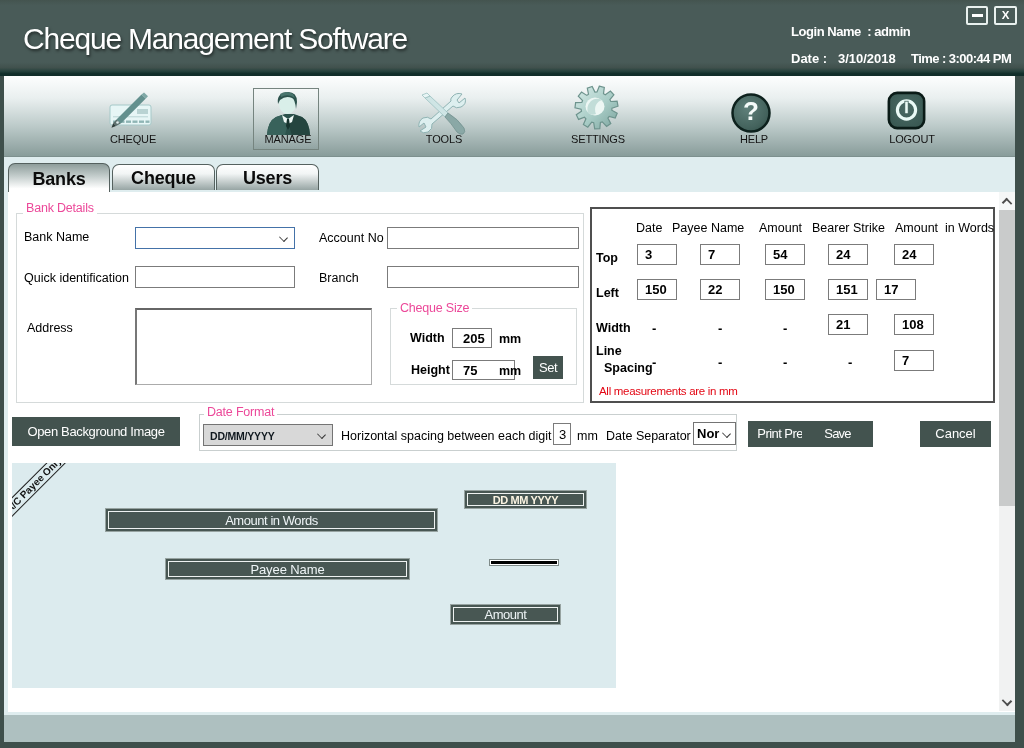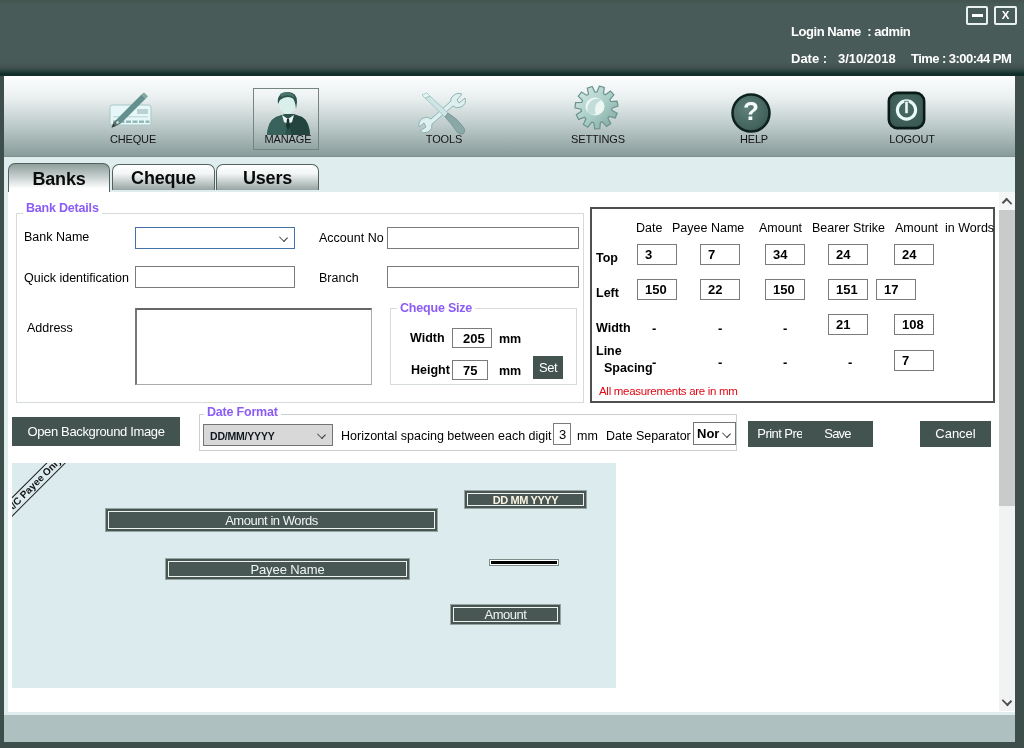--- a/index.html
+++ b/index.html
@@ -34,21 +34,21 @@
   .tab.inactive { background:linear-gradient(to bottom, #ffffff 0%, #f2f5f5 35%, #97a5a4 100%); }
   #tab-banks { left:4px; top:6px; width:102px; height:29px; line-height:30px;
     background:linear-gradient(to bottom, #8e9d9b 0%, #c6cfce 45%, #ffffff 88%); z-index:3; }
   #tab-cheq  { left:108px; top:7px; width:103px; height:26px; line-height:27px; }
   #tab-users { left:212px; top:7px; width:103px; height:26px; line-height:27px; }
 
   #page { position:absolute; left:4px; top:35px; width:1007px; height:520px; background:#ffffff; z-index:2; }
 
   
   .gbox { position:absolute; border:1px solid #d5dada; }
-  .glabel { position:absolute; background:#fff; font-weight:bold; font-size:12.5px; letter-spacing:-0.2px; color:#8b5cf6; padding:0 3px; }
+  .glabel { position:absolute; background:#fff; font-weight:normal; font-size:12.5px; letter-spacing:-0.2px; color:#ec4899; padding:0 3px; }
   .lbl { position:absolute; font-size:12.5px; color:#000; white-space:nowrap; }
   .blbl { position:absolute; font-size:12.5px; font-weight:bold; color:#000; white-space:nowrap; }
   .tfield { position:absolute; background:#fff; border:1px solid #7b7b7b; }
   .combo { position:absolute; background:#fff; border:1px solid #4472a8; }
   .chev { position:absolute; width:8px; height:8px; }
   .chev:before { content:""; position:absolute; left:0; top:0; width:6px; height:6px;
     border-right:1.6px solid #333; border-bottom:1.6px solid #333; transform:rotate(45deg) scale(1,0.8); }
   .dash { position:absolute; font-weight:bold; font-size:13px; color:#000; }
 
   .dkbtn { position:absolute; background:#43534f; color:#fff; text-align:center; font-size:13px; }
@@ -74,20 +74,21 @@
   #sb-up span, #sb-down span { position:absolute; left:4px; width:7px; height:7px; }
   #sb-up span { top:7px; }
   #sb-up span:before { content:""; position:absolute; width:6px; height:6px; border-left:2px solid #4d4d4d; border-top:2px solid #4d4d4d; transform:rotate(45deg) scale(1,0.85); }
   #sb-down span { top:3px; }
   #sb-down span:before { content:""; position:absolute; width:6px; height:6px; border-right:2px solid #4d4d4d; border-bottom:2px solid #4d4d4d; transform:rotate(45deg) scale(1,0.85); }
 </style>
 </head>
 <body>
 
 <div id="titlebar">
+  <div id="title">Cheque Management Software</div>
   <div class="tbinfo" style="left:791px; top:24px; letter-spacing:-0.45px;">Login Name&nbsp; : admin</div>
   <div class="tbinfo" style="left:791px; top:51px;">Date :&nbsp; &nbsp;3/10/2018</div>
   <div class="tbinfo" style="left:911px; top:51px; letter-spacing:-0.55px;">Time : 3:00:44 PM</div>
   <div id="btn-min">
       <b></b>
     </div>
   <div id="btn-close">X</div>
 </div>
 
 <div id="toolbar">
@@ -200,35 +201,35 @@
 
     <div class="lbl" style="left:19px; top:129px;">Address</div>
     <div class="tfield" style="left:127px; top:116px; width:237px; height:77px; border:1px solid #ababab; border-top:2px solid #666; border-left:2px solid #777;"></div>
 
     <div class="gbox" style="left:382px; top:116px; width:187px; height:77px;"></div>
     <div class="glabel" style="left:389px; top:109px;">Cheque Size</div>
     <div class="blbl" style="left:402px; top:139px;">Width</div>
     <div class="tfield" style="left:444px; top:136px; width:40px; height:20px; font-weight:bold; font-size:13px; padding:2px 0 0 10px;">205</div>
     <div class="blbl" style="left:491px; top:140px;">mm</div>
     <div class="blbl" style="left:403px; top:171px;">Height</div>
-    <div class="tfield" style="left:444px; top:168px; width:36px; height:20px; font-weight:bold; font-size:13px; padding:2px 0 0 10px;">75</div>
+    <div class="tfield" style="left:444px; top:168px; width:63px; height:20px; font-weight:bold; font-size:13px; padding:2px 0 0 10px;">75</div>
     <div class="blbl" style="left:491px; top:172px;">mm</div>
     <div class="dkbtn" style="left:525px; top:164px; width:30px; height:23px; line-height:23px; letter-spacing:-0.5px;">Set</div>
 
     <div class="abs" style="left:582px; top:15px; width:405px; height:196px; border:2px solid #4f4f4f; background:#fff;">
       <div class="lbl" style="left:44px; top:12px;">Date</div>
       <div class="lbl" style="left:80px; top:12px;">Payee Name</div>
       <div class="lbl" style="left:167px; top:12px;">Amount</div>
       <div class="lbl" style="left:220px; top:12px;">Bearer Strike</div>
       <div class="lbl" style="left:303px; top:12px;">Amount&nbsp; in Words</div>
 
       <div class="blbl" style="left:4px; top:42px;">Top</div>
       <div class="tfield mfield" style="left:45px; top:35px;">3</div>
       <div class="tfield mfield" style="left:108px; top:35px;">7</div>
-      <div class="tfield mfield" style="left:173px; top:35px;">34</div>
+      <div class="tfield mfield" style="left:173px; top:35px;">54</div>
       <div class="tfield mfield" style="left:236px; top:35px;">24</div>
       <div class="tfield mfield" style="left:302px; top:35px;">24</div>
 
       <div class="blbl" style="left:4px; top:77px;">Left</div>
       <div class="tfield mfield" style="left:45px; top:70px;">150</div>
       <div class="tfield mfield" style="left:108px; top:70px;">22</div>
       <div class="tfield mfield" style="left:173px; top:70px;">150</div>
       <div class="tfield mfield" style="left:236px; top:70px;">151</div>
       <div class="tfield mfield" style="left:284px; top:70px;">17</div>
 

